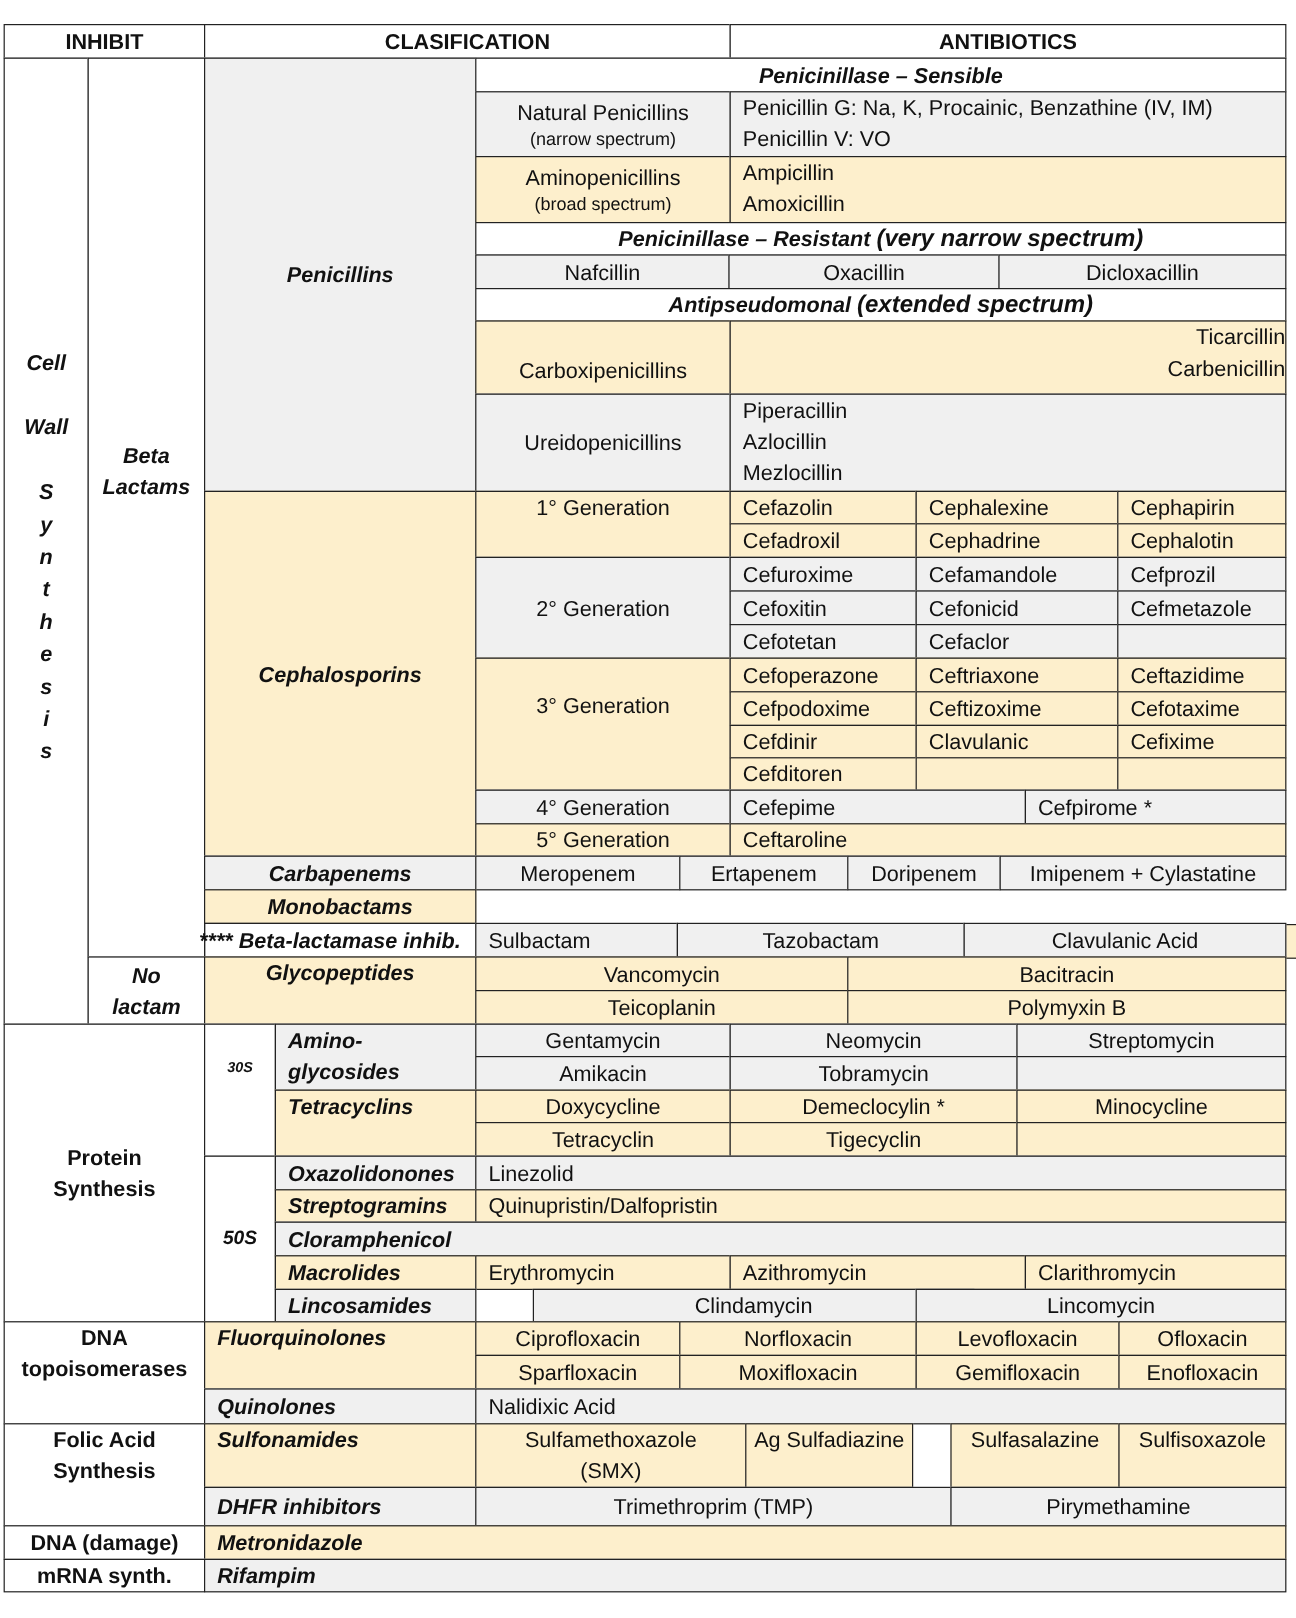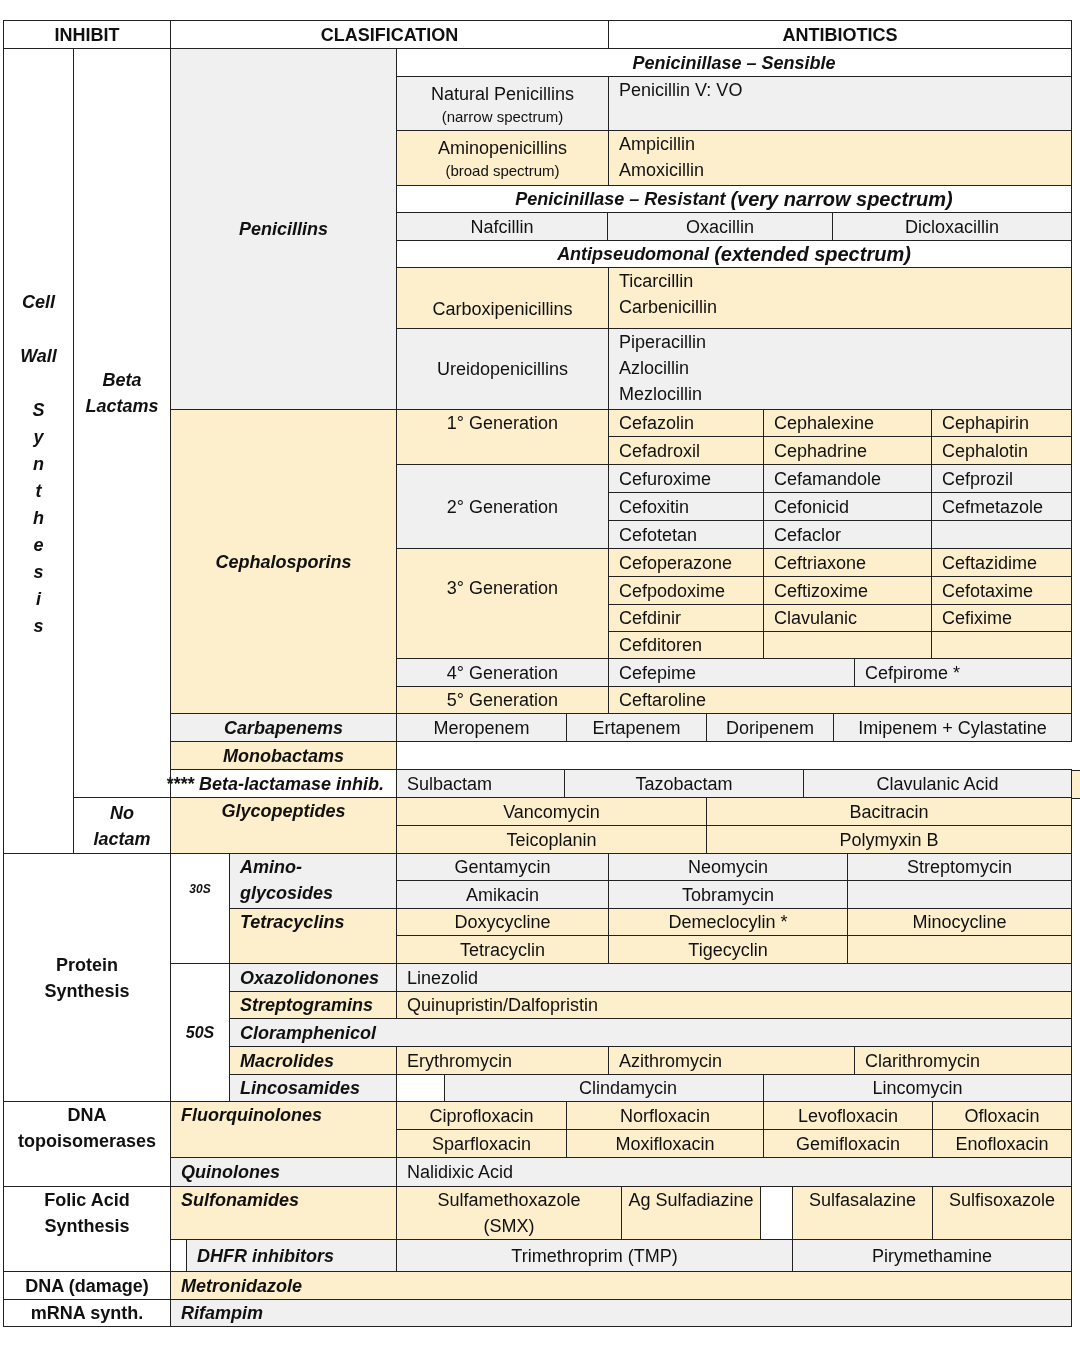--- a/index.html
+++ b/index.html
@@ -49,20 +49,21 @@
 </div>
 
 <div class="c g bi" style="left:170px;top:48px;width:227px;height:362px;">Penicillins</div>
 <div class="c w bi" style="left:396px;top:48px;width:676px;height:29px;">Penicinillase – Sensible</div>
 
 <div class="c g col" style="left:396px;top:76px;width:213px;height:55px;">
   <span>Natural Penicillins</span>
   <span class="sm">(narrow spectrum)</span>
 </div>
 <div class="c g l col" style="left:608px;top:76px;width:464px;height:55px;align-items:flex-start;">
+  <span>Penicillin G: Na, K, Procainic, Benzathine (IV, IM)</span>
   <span>Penicillin V: VO</span>
 </div>
 
 <div class="c y col" style="left:396px;top:130px;width:213px;height:56px;">
   <span>Aminopenicillins</span>
   <span class="sm">(broad spectrum)</span>
 </div>
 <div class="c y l col" style="left:608px;top:130px;width:464px;height:56px;align-items:flex-start;">
   <span>Ampicillin</span>
   <span>Amoxicillin</span>
@@ -72,21 +73,21 @@
   <span class="bi">Penicinillase – Resistant</span>&nbsp;<span class="small-it">(very narrow spectrum)</span>
 </div>
 <div class="c g" style="left:396px;top:212px;width:212px;height:29px;">Nafcillin</div>
 <div class="c g" style="left:607px;top:212px;width:226px;height:29px;">Oxacillin</div>
 <div class="c g" style="left:832px;top:212px;width:240px;height:29px;">Dicloxacillin</div>
 
 <div class="c w" style="left:396px;top:240px;width:676px;height:28px;">
   <span class="bi">Antipseudomonal</span>&nbsp;<span class="small-it">(extended spectrum)</span>
 </div>
 <div class="c y" style="left:396px;top:267px;width:213px;height:62px;align-items:flex-end;padding-bottom:6px;">Carboxipenicillins</div>
-<div class="c y l col" style="left:608px;top:267px;width:464px;height:62px;align-items:flex-start;">
+<div class="c y l col" style="left:608px;top:267px;width:464px;height:62px;align-items:flex-end;">
   <span>Ticarcillin</span>
   <span>Carbenicillin</span>
 </div>
 <div class="c g" style="left:396px;top:328px;width:213px;height:82px;">Ureidopenicillins</div>
 <div class="c g l col" style="left:608px;top:328px;width:464px;height:82px;align-items:flex-start;">
   <span>Piperacillin</span>
   <span>Azlocillin</span>
   <span>Mezlocillin</span>
 </div>
 
@@ -218,21 +219,21 @@
 </div>
 <div class="c y bi l top" style="left:170px;top:1186px;width:227px;height:54px;">Sulfonamides</div>
 <div class="c y col" style="left:396px;top:1186px;width:226px;height:54px;">
   <span>Sulfamethoxazole</span>
   <span>(SMX)</span>
 </div>
 <div class="c y top" style="left:621px;top:1186px;width:140px;height:54px;">Ag Sulfadiazine</div>
 <div class="c y top" style="left:792px;top:1186px;width:141px;height:54px;">Sulfasalazine</div>
 <div class="c y top" style="left:932px;top:1186px;width:140px;height:54px;">Sulfisoxazole</div>
 
-<div class="c g bi l" style="left:170px;top:1239px;width:227px;height:33px;margin-left:16px;">DHFR inhibitors</div>
+<div class="c g bi l" style="left:170px;top:1239px;width:227px;height:33px;">DHFR inhibitors</div>
 <div class="c g" style="left:396px;top:1239px;width:397px;height:33px;">Trimethroprim (TMP)</div>
 <div class="c g" style="left:792px;top:1239px;width:280px;height:33px;">Pirymethamine</div>
 
 <div class="c w b" style="left:3px;top:1271px;width:168px;height:29px;">DNA (damage)</div>
 <div class="c y bi l" style="left:170px;top:1271px;width:902px;height:29px;">Metronidazole</div>
 
 <div class="c w b" style="left:3px;top:1299px;width:168px;height:28px;">mRNA synth.</div>
 <div class="c g bi l" style="left:170px;top:1299px;width:902px;height:28px;">Rifampim</div>
 
 </body></html>

